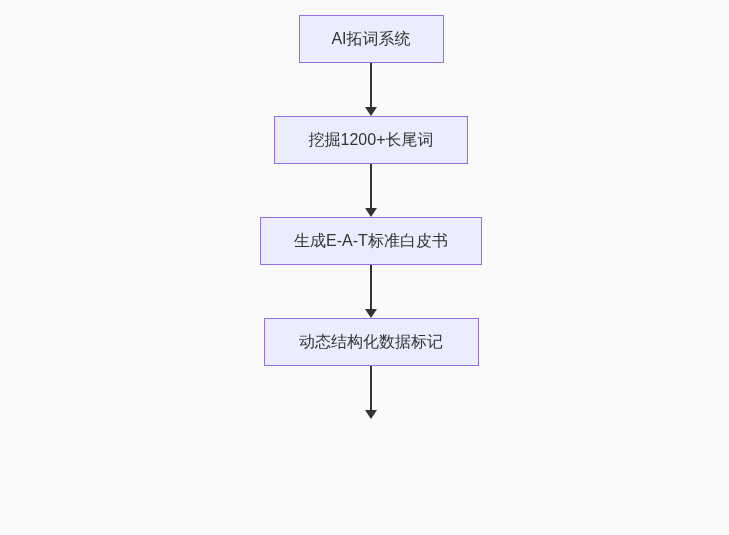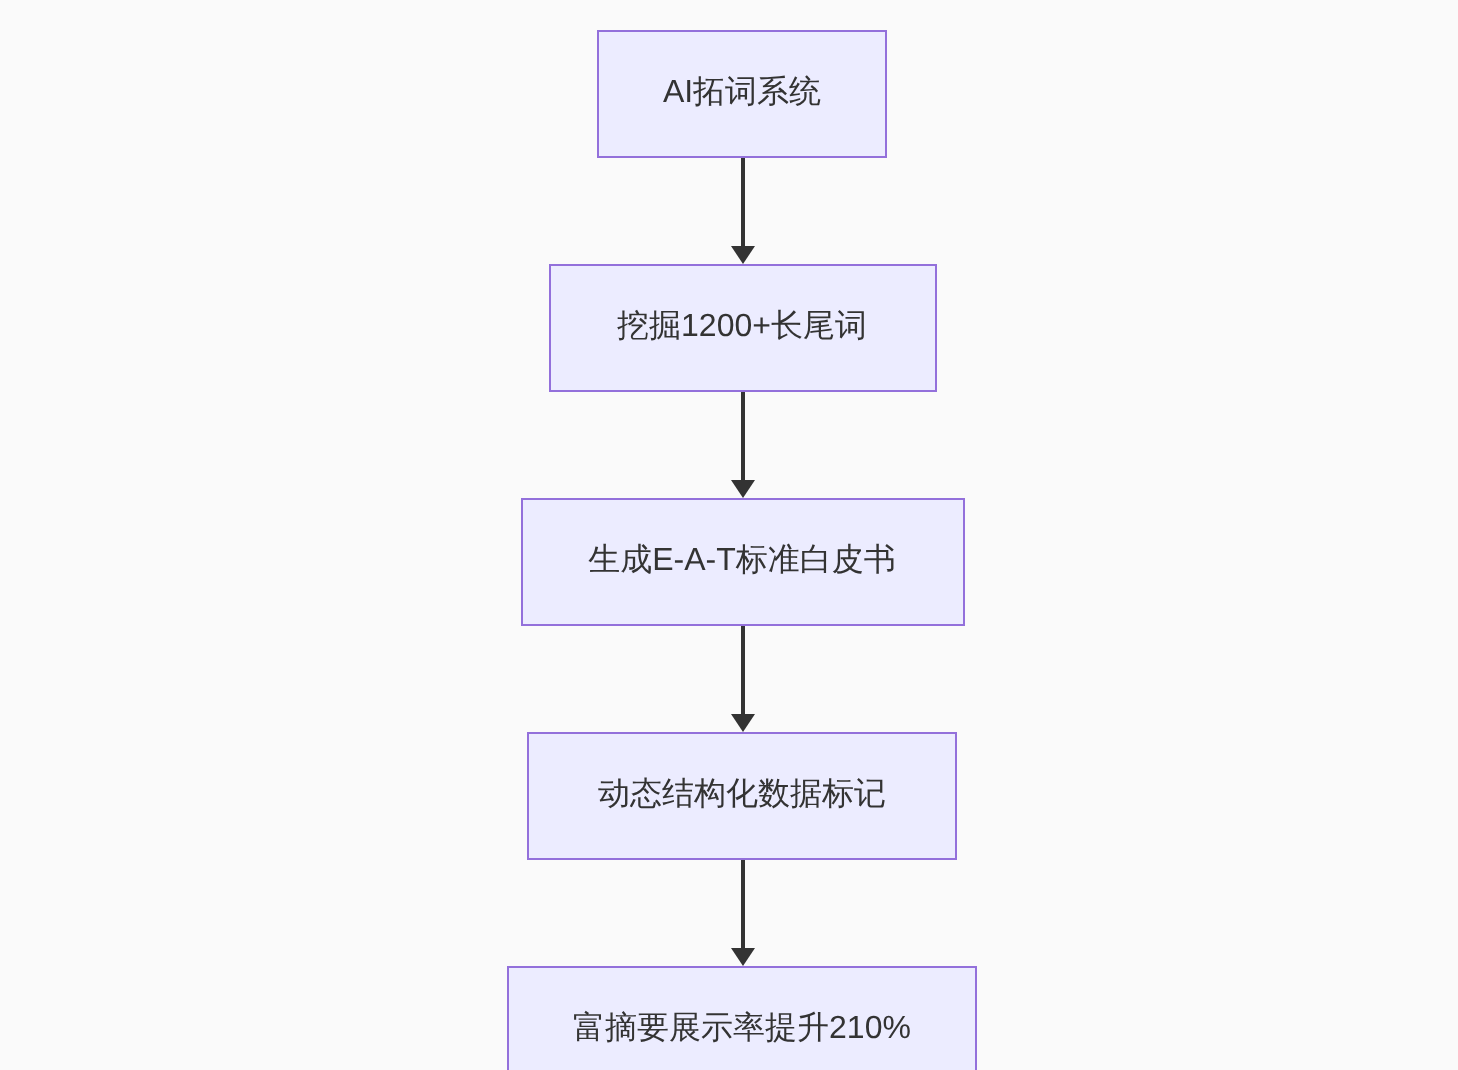--- a/index.html
+++ b/index.html
@@ -18,21 +18,21 @@
     position: absolute;
     left: 371px;
     top: 15px;
     transform: translateX(-50%);
     display: flex;
     flex-direction: column;
     align-items: center;
   }
   .node {
     box-sizing: border-box;
-    height: 64px;
+    height: 48px;
     background: #ececff;
     border: 1px solid #9370db;
     display: flex;
     align-items: center;
     justify-content: center;
     color: #333333;
     font-size: 16px;
     line-height: 1;
     white-space: nowrap;
   }
@@ -95,18 +95,15 @@
 
     <div class="node n4">
       <span>动态结构化数据标记</span>
     </div>
 
     <div class="arrow">
       <div class="arrow-line"></div>
       <div class="arrow-head"></div>
     </div>
 
-    <div class="node n5">
-      <span>富摘要展示率提升210%</span>
-    </div>
 
   </div>
 </div>
 
 </body></html>

